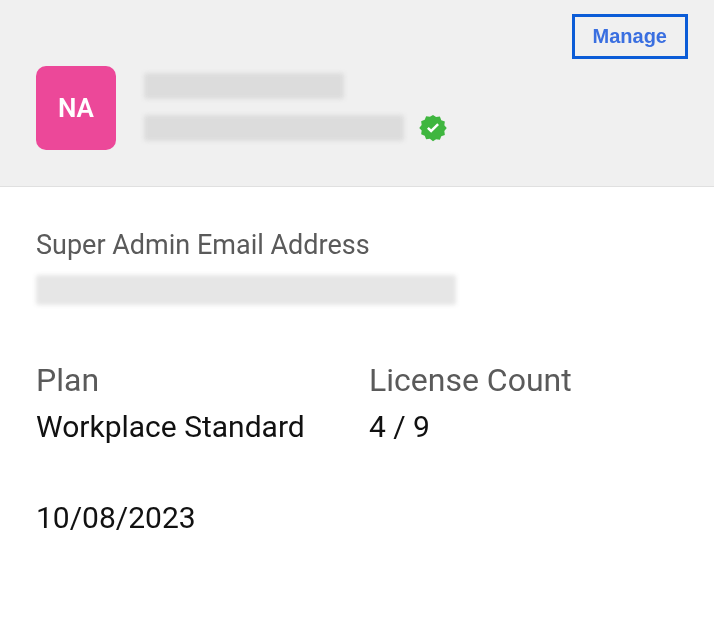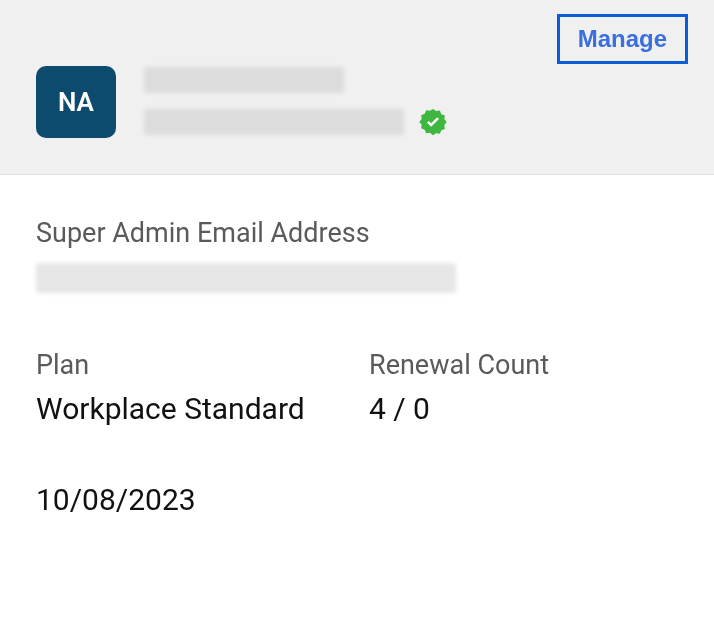--- a/index.html
+++ b/index.html
@@ -15,37 +15,37 @@
       padding: 16px 36px 36px 36px;
       position: relative;
       border-bottom: 1px solid #e0e0e0;
     }
     .manage-btn {
       position: absolute;
       top: 14px;
       right: 26px;
       border: 3px solid #0b5cd7;
       color: #3a6fe0;
-      font-size: 24px;
+      font-size: 20px;
       font-weight: 600;
       padding: 8px 18px;
       background: transparent;
       cursor: pointer;
     }
     .profile-row {
       display: flex;
       align-items: center;
       gap: 28px;
       margin-top: 50px;
     }
     .avatar {
       width: 80px;
-      height: 72px;
+      height: 84px;
       border-radius: 10px;
-      background: #0c4a6e;
+      background: #ec4899;
       color: #fff;
       display: flex;
       align-items: center;
       justify-content: center;
       font-size: 26px;
       font-weight: 600;
       flex-shrink: 0;
     }
     .profile-lines {
       display: flex;
@@ -83,21 +83,21 @@
       border-radius: 2px;
       margin-bottom: 56px;
     }
     .grid {
       display: grid;
       grid-template-columns: 1fr 1fr;
       column-gap: 24px;
       row-gap: 52px;
     }
     .cell-label {
-      font-size: 27px;
+      font-size: 32px;
       color: #5a5a5a;
       margin-bottom: 8px;
     }
     .cell-value {
       font-size: 30px;
       font-weight: 400;
       color: #111;
       line-height: 1.3;
     }
   </style>
@@ -126,20 +126,20 @@
 <div class="details">
   <div class="sa-label">Super Admin Email Address</div>
   <div class="bl-3"></div>
 
   <div class="grid">
     <div>
       <div class="cell-label">Plan</div>
       <div class="cell-value">Workplace Standard</div>
     </div>
     <div>
-      <div class="cell-label">Renewal Count</div>
-      <div class="cell-value">4 / 0</div>
+      <div class="cell-label">License Count</div>
+      <div class="cell-value">4 / 9</div>
     </div>
     <div>
       <div class="cell-value">10/08/2023</div>
     </div>
   </div>
 </div>
 
 </body></html>

